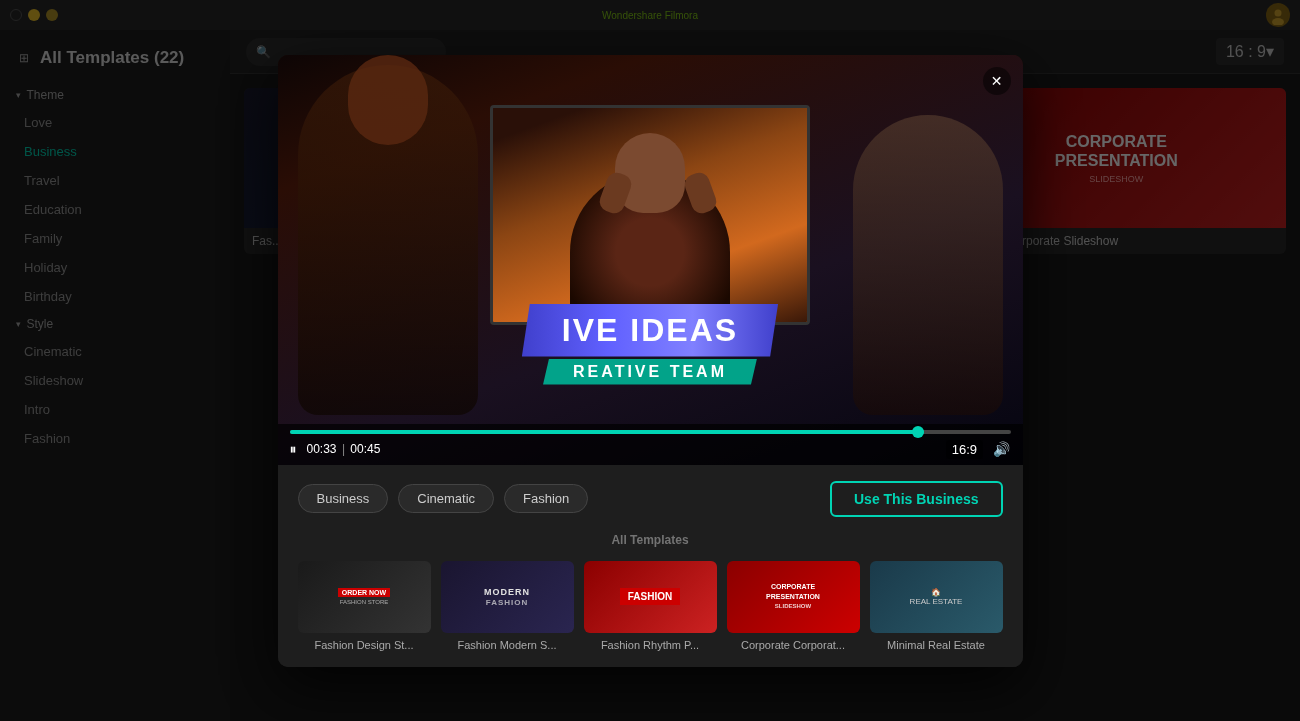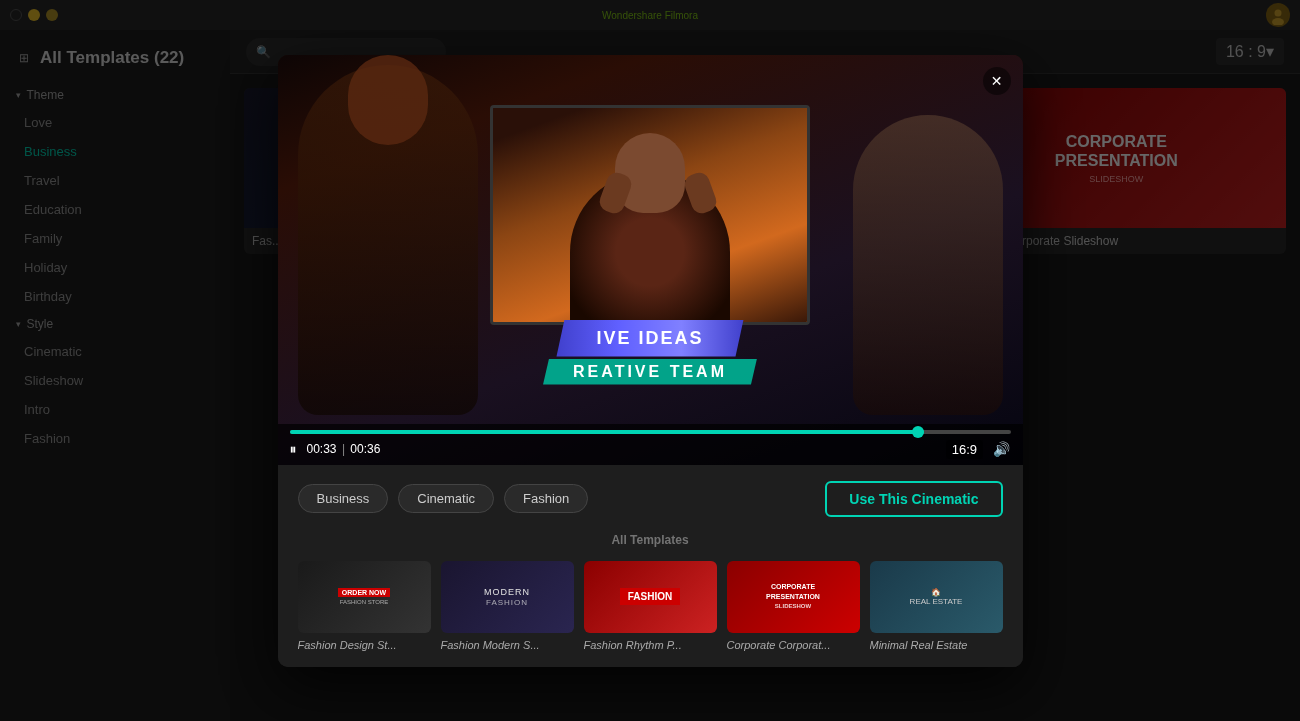--- a/index.html
+++ b/index.html
@@ -279,21 +279,21 @@
       left: 0;
       right: 0;
       display: flex;
       flex-direction: column;
       align-items: center;
     }
     .video-text-line1 {
       background: linear-gradient(90deg, #4040cc, #6060ff, #8080ff, #4040cc);
       padding: 8px 40px;
       color: #fff;
-      font-size: 18px;
+      font-size: 32px;
       font-weight: 900;
       letter-spacing: 2px;
       clip-path: polygon(8px 0, 100% 0, calc(100% - 8px) 100%, 0 100%);
     }
     .video-text-line2 {
       background: rgba(0,180,150,0.9);
       padding: 4px 30px;
       color: #fff;
       font-size: 16px;
       font-weight: 600;
@@ -437,25 +437,24 @@
     }
     .mini-thumb-business {
       background: linear-gradient(135deg, #8b0000, #cc0000);
     }
     .mini-thumb-real-estate {
       background: linear-gradient(135deg, #1a3a4a, #2a5a6a);
     }
     .mini-label {
       font-size: 11px;
       color: #aaa;
-      text-align: left;
+      text-align: center;
       white-space: nowrap;
       overflow: hidden;
       text-overflow: ellipsis;
-      font-style: italic;
     }
   </style>
 </head>
 <body>
 
 <div class="titlebar">
   <div class="traffic-lights">
     <div class="traffic-light tl-close"></div>
     <div class="traffic-light tl-min"></div>
     <div class="traffic-light tl-max"></div>
@@ -574,54 +573,54 @@
         <div class="video-controls">
           <div class="progress-bar-container">
             <div class="progress-bar-fill"></div>
             <div class="progress-dot"></div>
           </div>
           <div class="controls-row">
             <span class="play-btn">⏸</span>
             <span class="time-display">
               <span>00:33</span>
               <span class="time-sep"> | </span>
-              <span>00:36</span>
+              <span>00:45</span>
             </span>
             <span class="aspect-badge">16:9</span>
             <span class="volume-btn">🔊</span>
           </div>
         </div>
       </div>
     </div>
 
     <div class="modal-bottom">
       <div class="tags-row">
         <button class="tag-btn">Business</button>
         <button class="tag-btn">Cinematic</button>
         <button class="tag-btn">Fashion</button>
-        <button class="use-template-btn">Use This Cinematic</button>
+        <button class="use-template-btn">Use This Business</button>
       </div>
 
       <div class="all-templates-label">All Templates</div>
 
       <div class="templates-thumb-row">
 
         <div class="mini-card">
           <div class="mini-thumb mini-thumb-fashion1">
             <div style="text-align:center;padding:6px;">
               <div style="color:#e00;font-size:7px;font-weight:900;background:#c00;color:#fff;padding:1px 4px;margin-bottom:2px;">ORDER NOW</div>
               <div style="color:#aaa;font-size:6px;">FASHION STORE</div>
             </div>
           </div>
           <div class="mini-label">Fashion Design St...</div>
         </div>
 
         <div class="mini-card">
           <div class="mini-thumb mini-thumb-fashion2">
-            <div style="color:#e0e0e0;font-size:9px;font-weight:400;letter-spacing:1px;text-align:center;">MODERN<br><span style="font-size:8px;opacity:0.7;">FASHION</span></div>
+            <div style="color:#e0e0e0;font-size:9px;font-weight:700;letter-spacing:1px;text-align:center;">MODERN<br><span style="font-size:8px;opacity:0.7;">FASHION</span></div>
           </div>
           <div class="mini-label">Fashion Modern S...</div>
         </div>
 
         <div class="mini-card">
           <div class="mini-thumb mini-thumb-fashion3">
             <div style="background:#cc0000;color:#fff;font-size:10px;font-weight:900;padding:3px 8px;">FASHION</div>
           </div>
           <div class="mini-label">Fashion Rhythm P...</div>
         </div>

